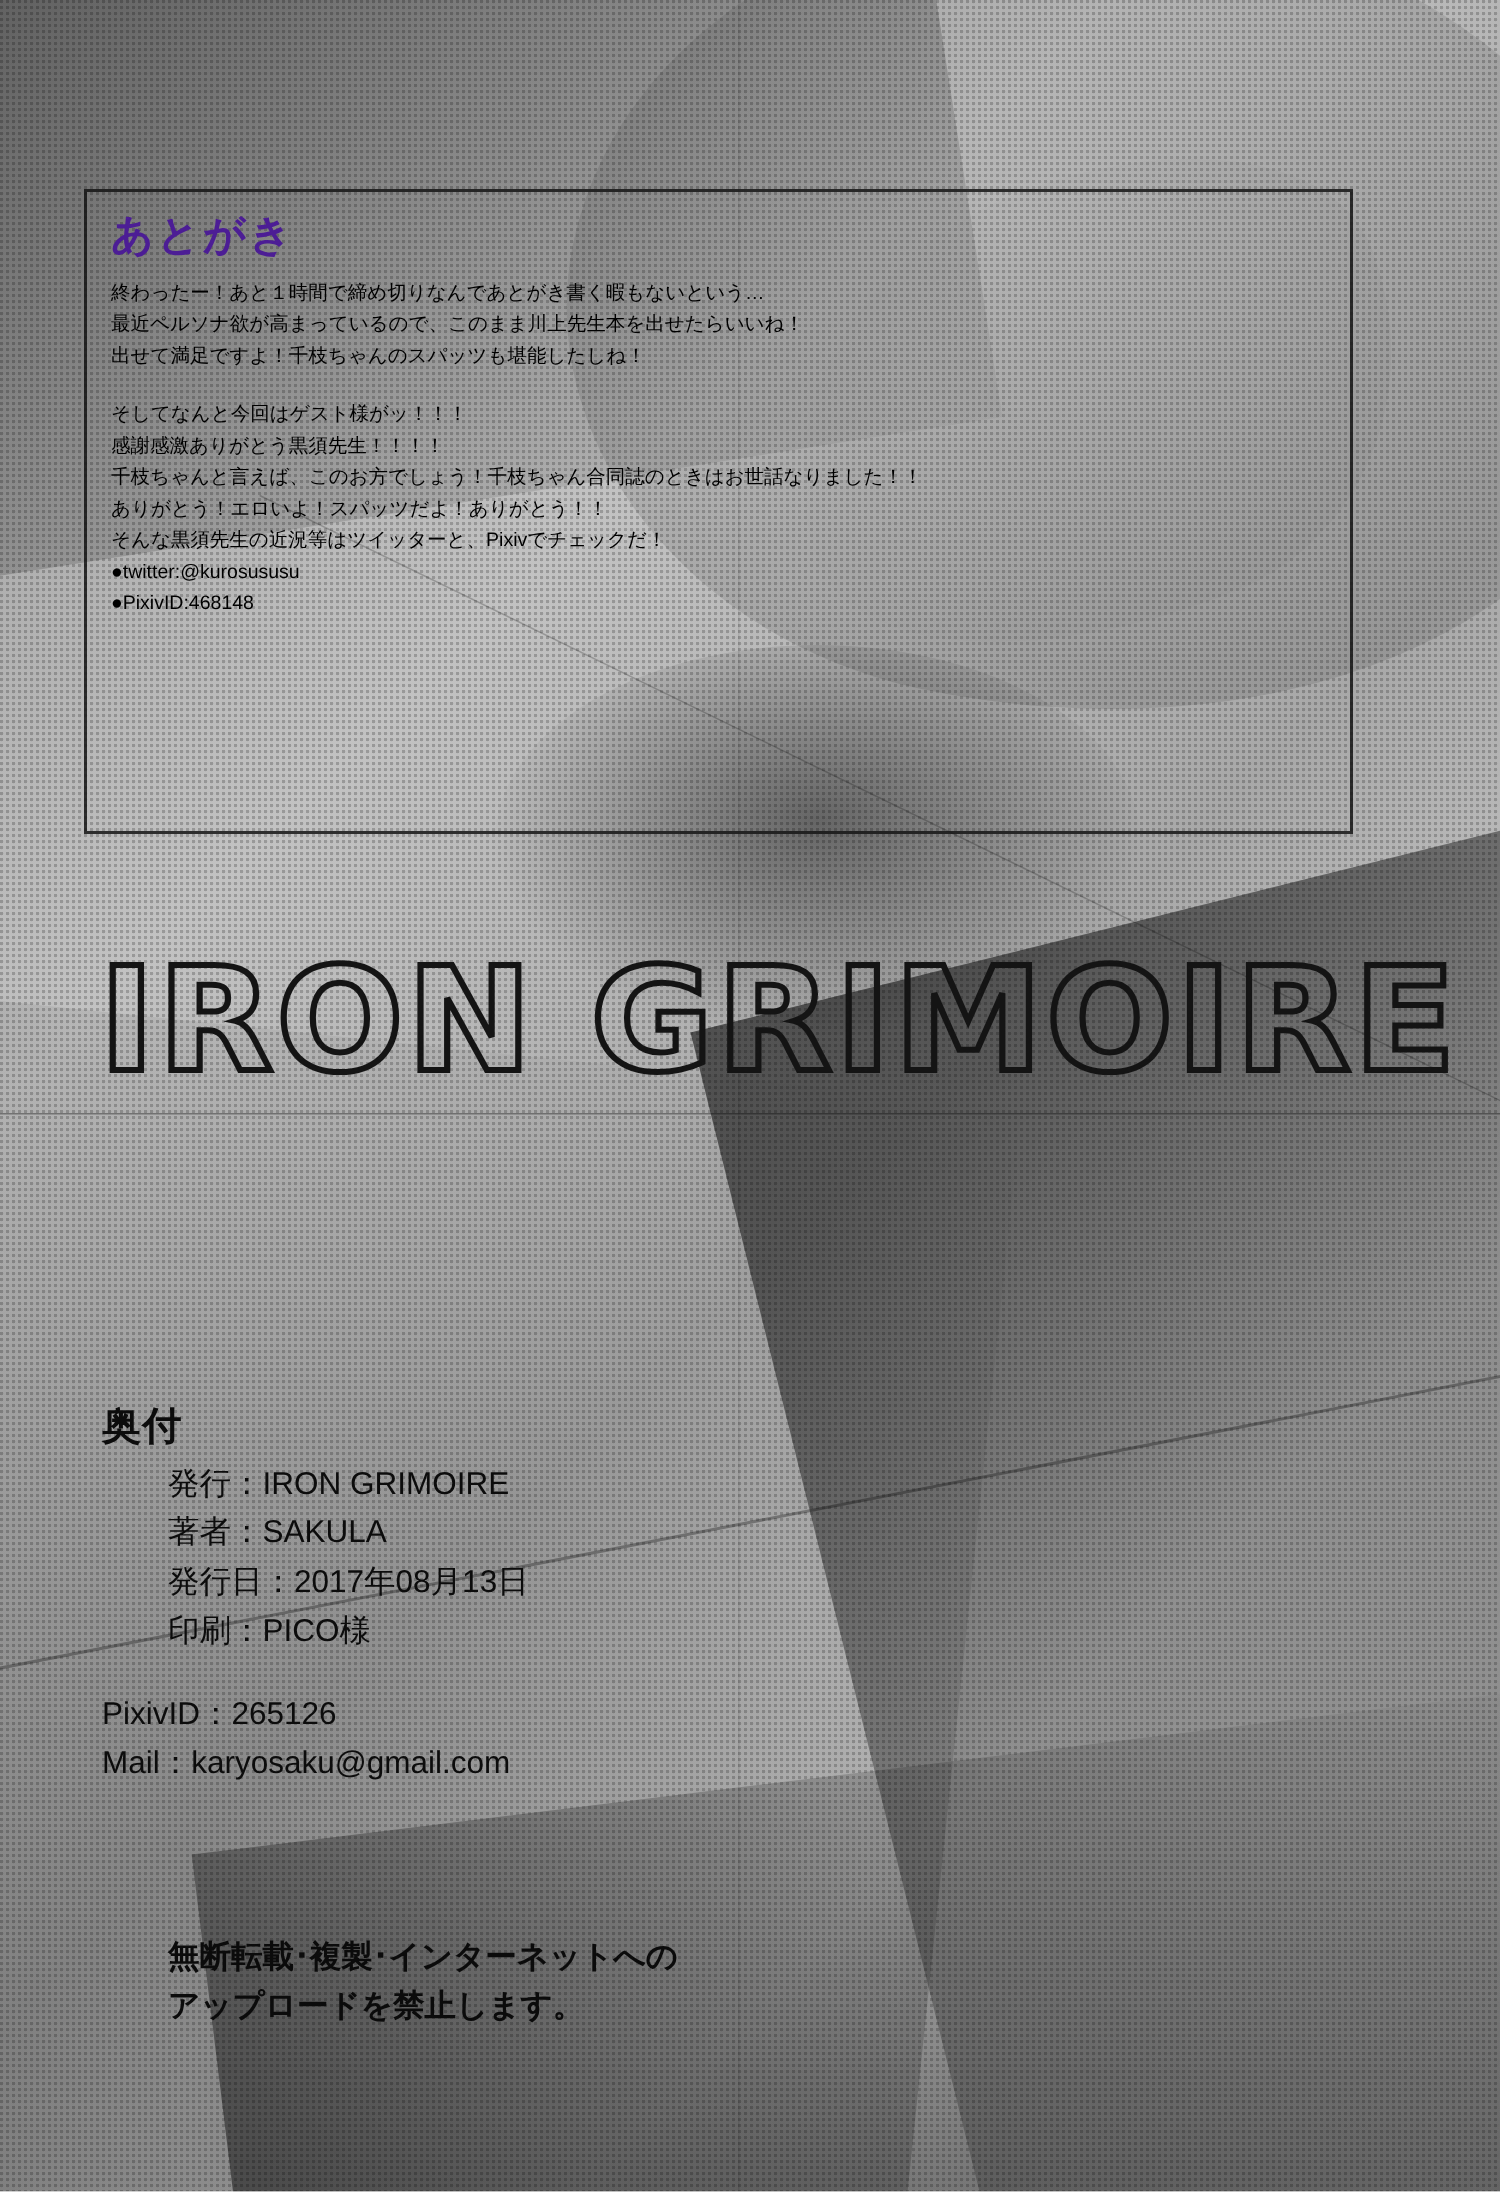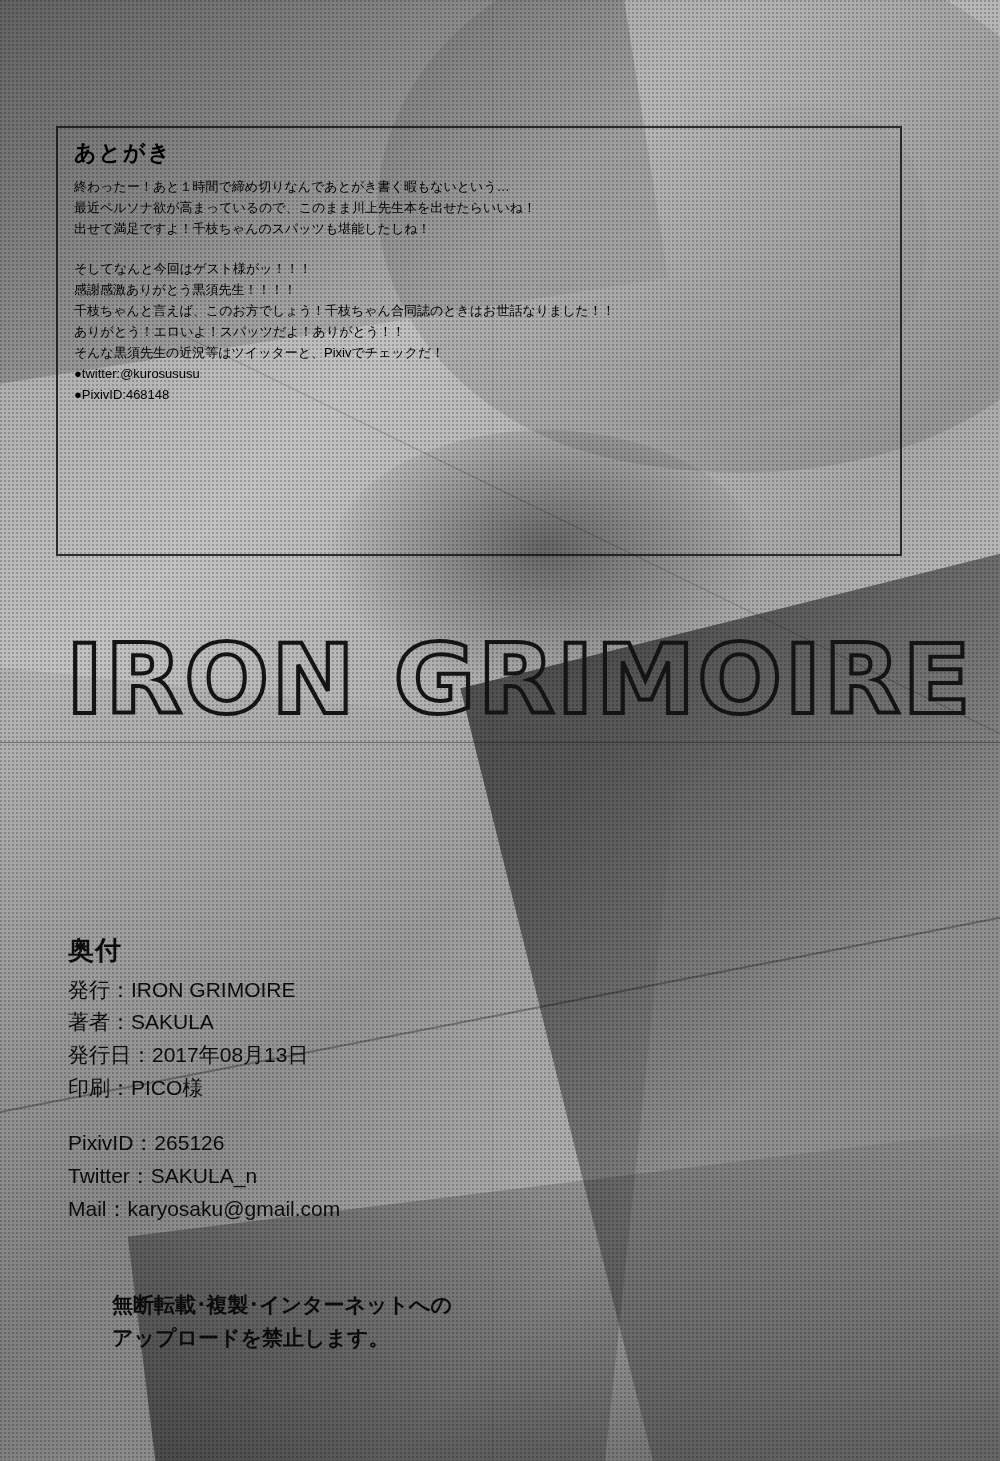--- a/index.html
+++ b/index.html
@@ -126,24 +126,24 @@
     background: rgba(255,255,255,0.0);
     box-sizing: border-box;
   }
   .afterword-inner {
     position: absolute;
     left: 74px;
     top: 140px;
     width: 810px;
   }
   .afterword-title {
-    font-size: 22px;
+    font-size: 28px;
     font-weight: bold;
     letter-spacing: 2px;
-    color: #000000;
+    color: #4c1d95;
     margin: 0 0 10px 0;
     line-height: 1.2;
   }
   .afterword-line {
     font-size: 13px;
     color: #000000;
     line-height: 1.62;
     white-space: nowrap;
     font-weight: 500;
   }
@@ -184,20 +184,21 @@
     margin: 0 0 8px 0;
     letter-spacing: 1px;
     line-height: 1.15;
   }
   .colophon-line {
     font-size: 21px;
     color: #0c0c0c;
     line-height: 1.55;
     white-space: nowrap;
     font-weight: 500;
+    margin-left: 44px;
   }
   .colophon-gap {
     height: 22px;
   }
   .contact-line {
     font-size: 21px;
     color: #0c0c0c;
     line-height: 1.58;
     white-space: nowrap;
     font-weight: 500;
@@ -261,21 +262,20 @@
   <div class="big-title">IRON GRIMOIRE</div>
 
   <div class="colophon">
     <div class="colophon-title">奥付</div>
     <div class="colophon-line">発行：IRON GRIMOIRE</div>
     <div class="colophon-line">著者：SAKULA</div>
     <div class="colophon-line">発行日：2017年08月13日</div>
     <div class="colophon-line">印刷：PICO様</div>
     <div class="colophon-gap"></div>
     <div class="contact-line">PixivID：265126</div>
-    <div class="contact-line">Twitter：SAKULA_n</div>
     <div class="contact-line">Mail：karyosaku@gmail.com</div>
   </div>
 
   <div class="notice">
     <div class="notice-line">無断転載･複製･インターネットへの</div>
     <div class="notice-line">アップロードを禁止します。</div>
   </div>
 
 </div>
 

